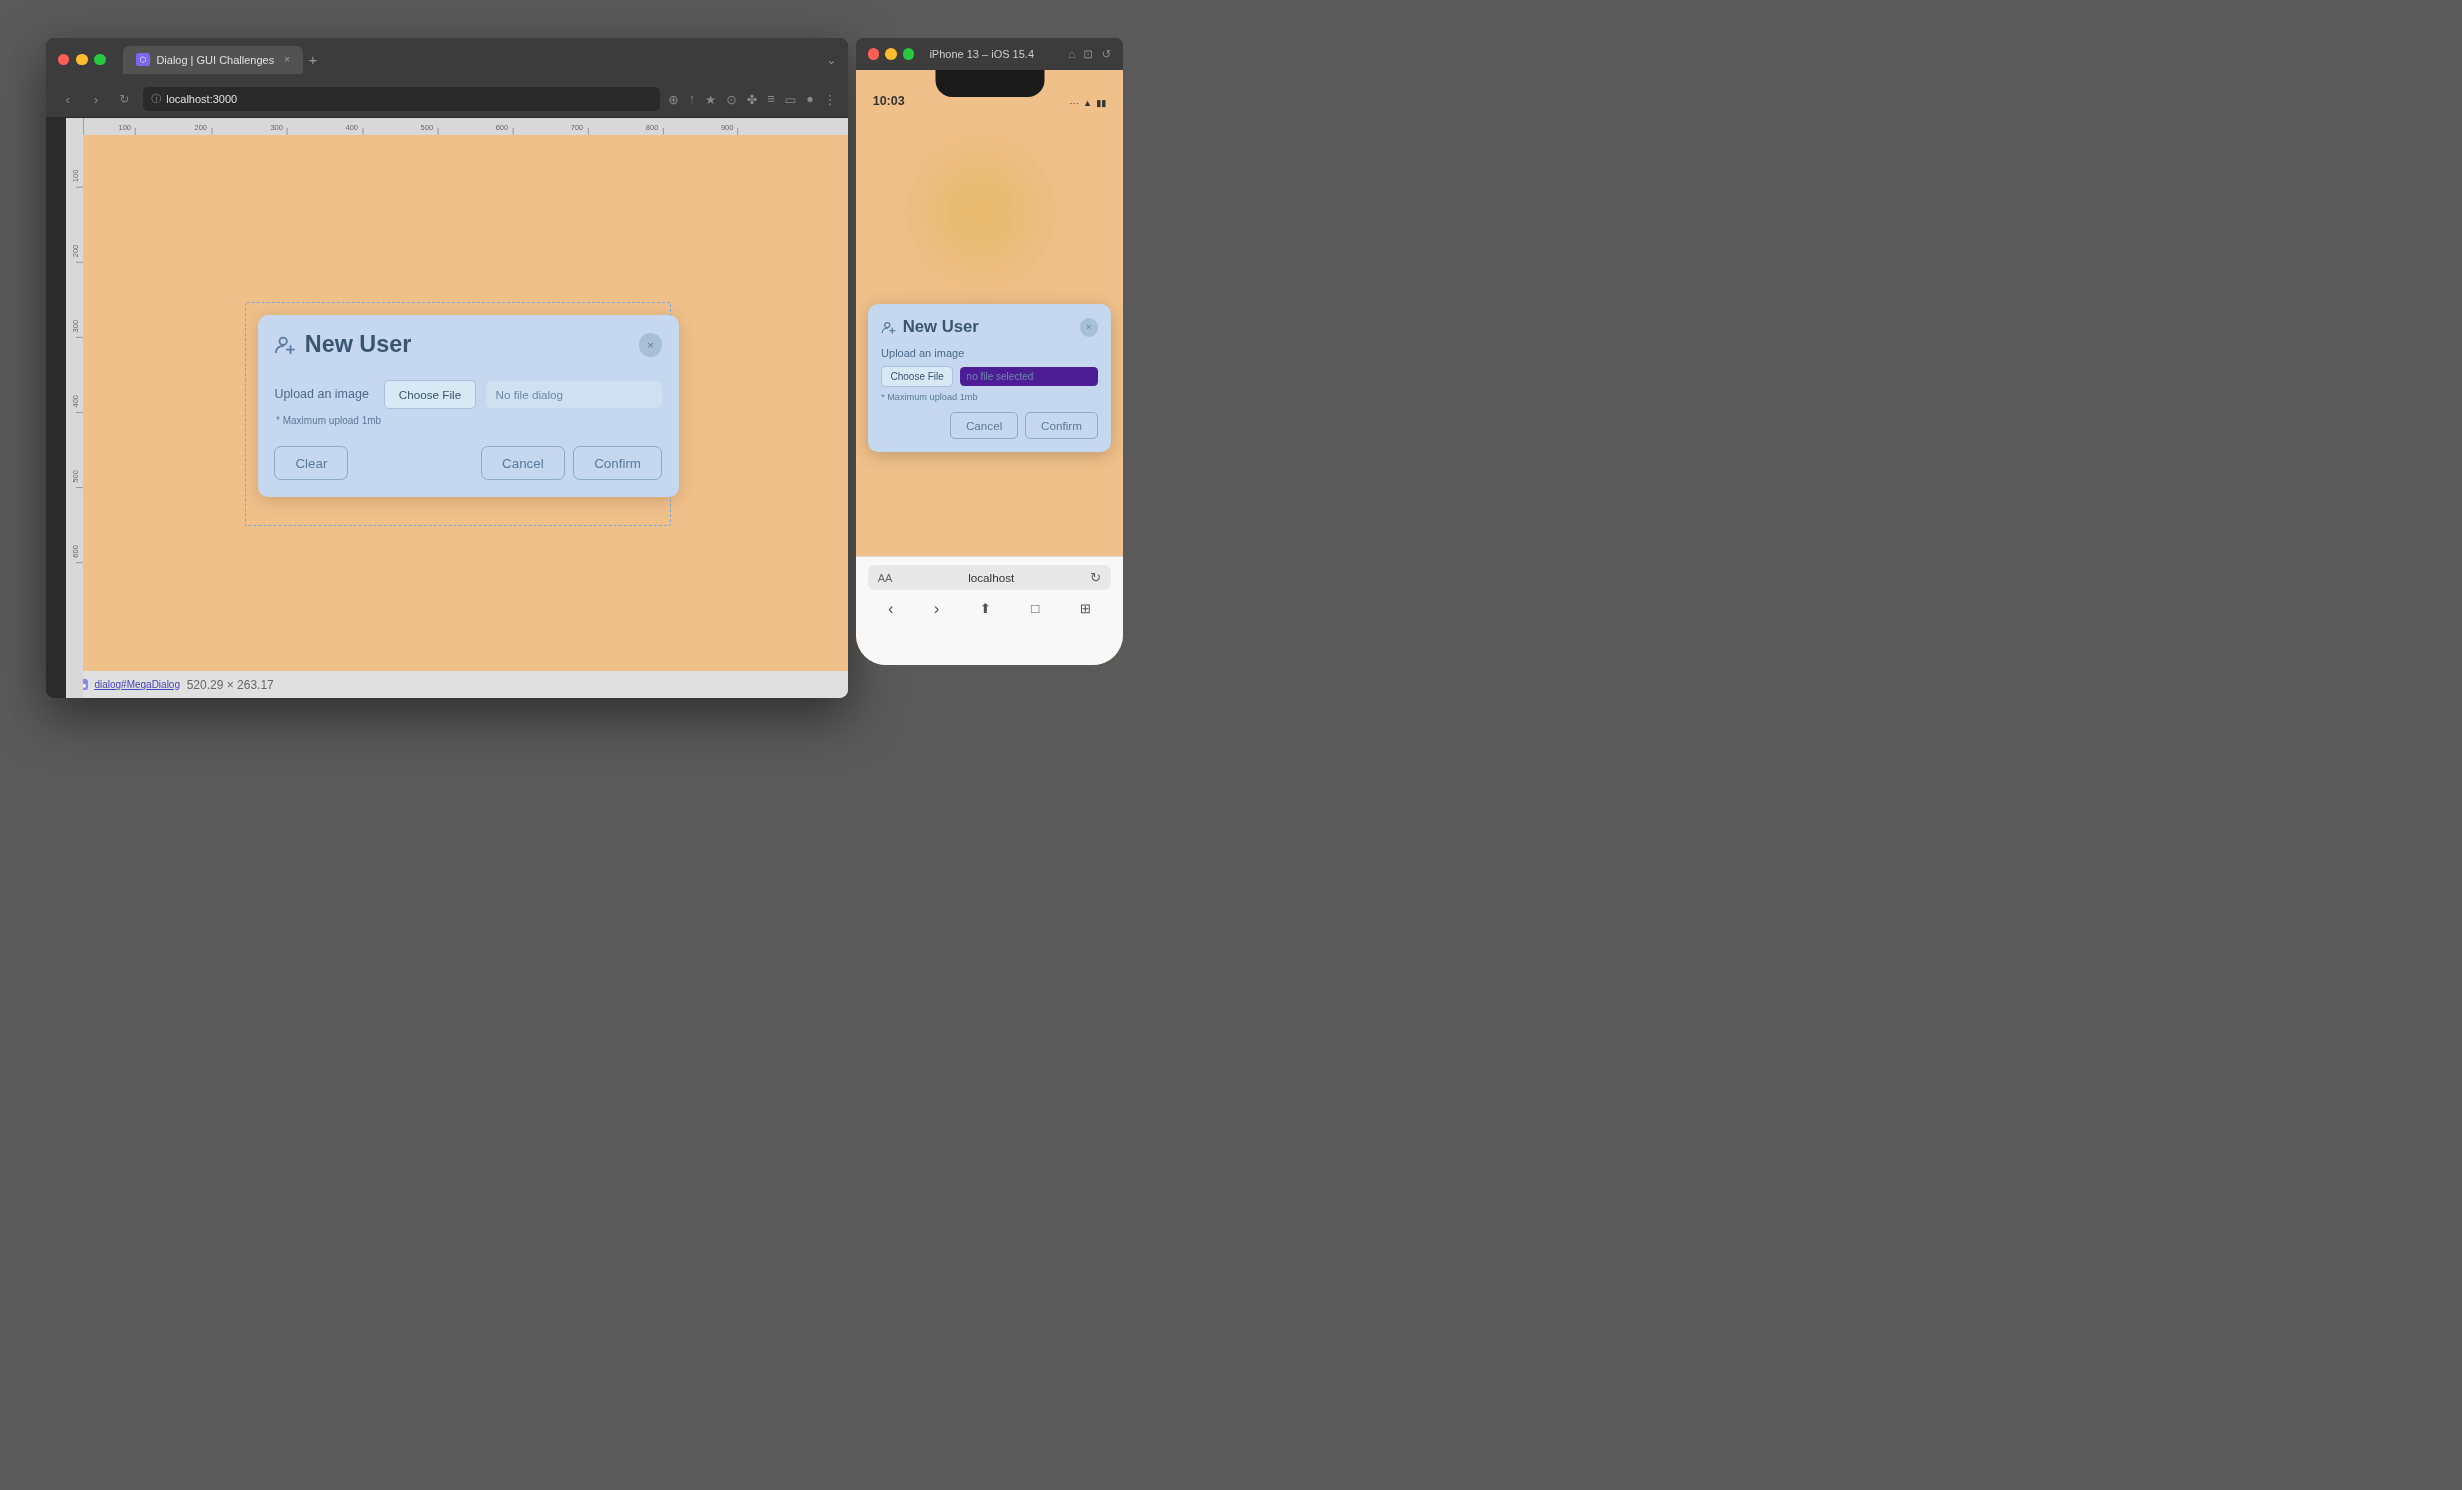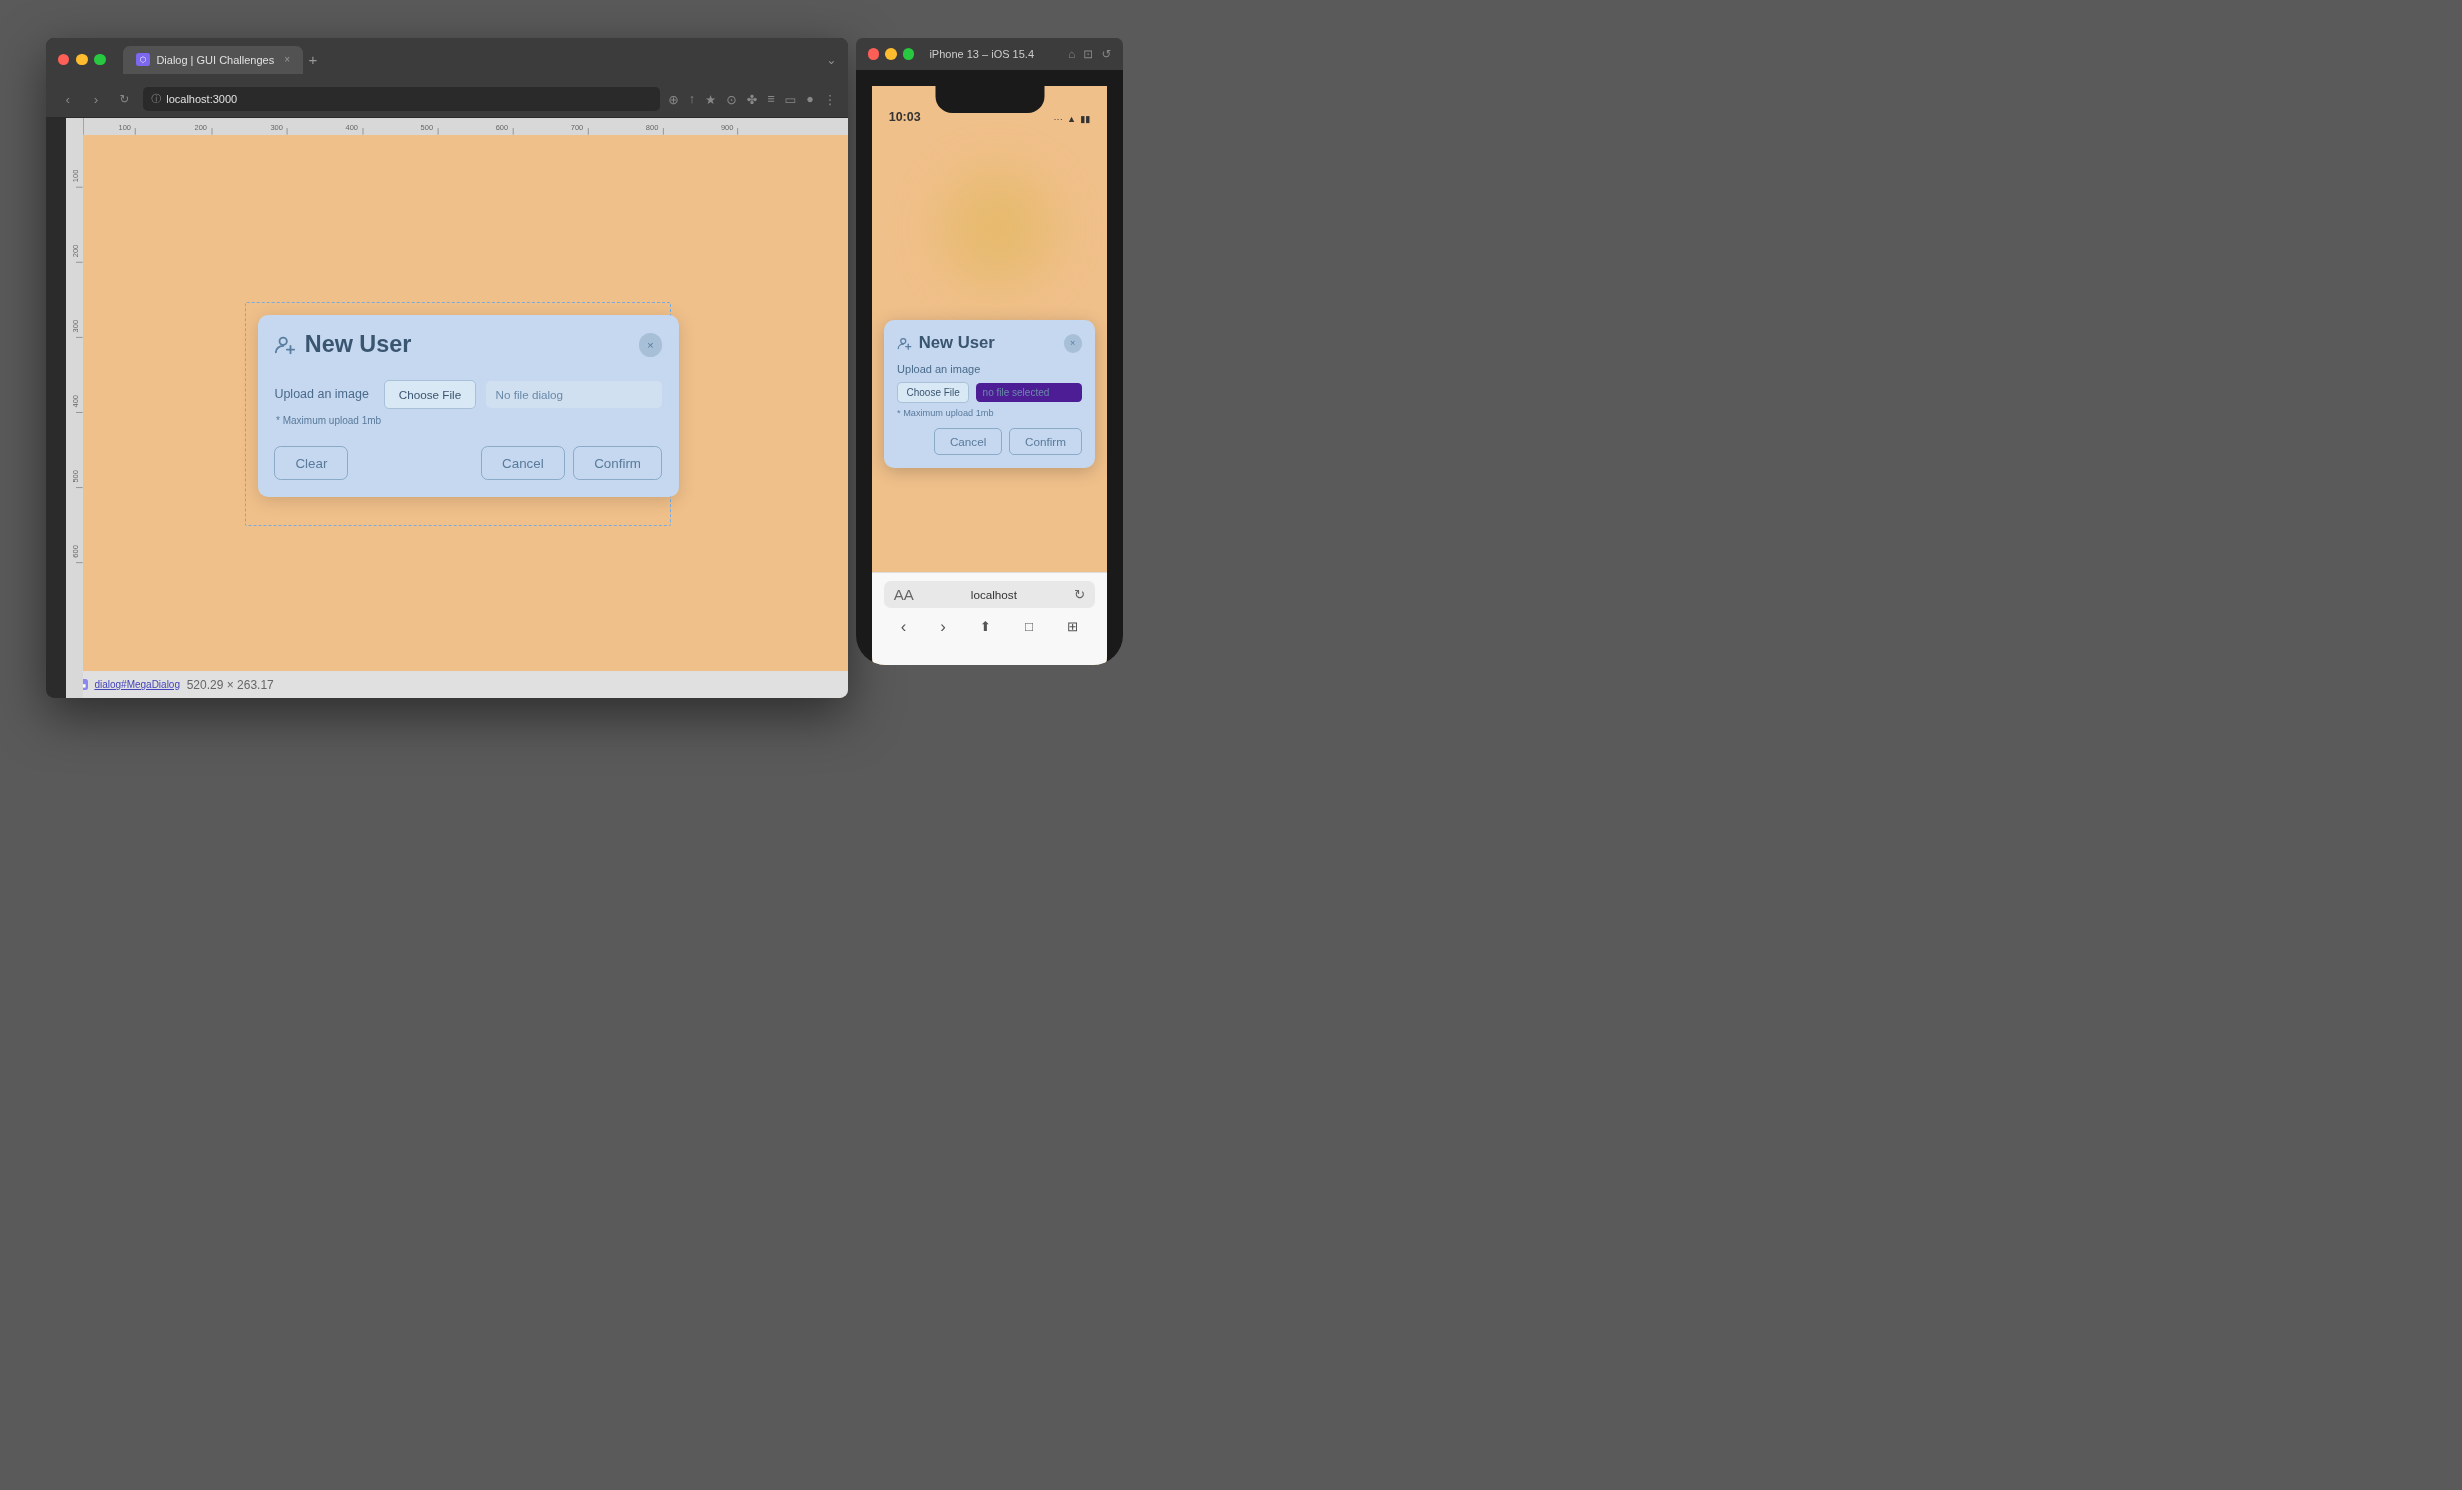--- a/index.html
+++ b/index.html
@@ -321,21 +321,21 @@
       background: #1a1a1a;
       border-radius: 0 0 30px 30px;
       padding: 0;
       position: relative;
       overflow: hidden;
       height: 595px;
     }
 
     .iphone-screen {
       background: #f0c08a;
-      margin: 16px;
+      margin: 0;
       height: 100%;
       position: relative;
       overflow: hidden;
       border-radius: 0 0 25px 25px;
     }
 
     
     .iphone-statusbar {
       background: #f0c08a;
       height: 45px;
@@ -480,21 +480,21 @@
       display: flex;
       align-items: center;
       background: #e8e8e8;
       border-radius: 6.7px;
       padding: 5px 10px;
       margin-bottom: 8.4px;
       gap: 6.7px;
     }
 
     .iphone-url-aa {
-      font-size: 15px;
+      font-size: 11px;
       color: #666;
     }
 
     .iphone-url-text {
       flex: 1;
       font-size: 11.7px;
       color: #333;
       text-align: center;
     }
 

